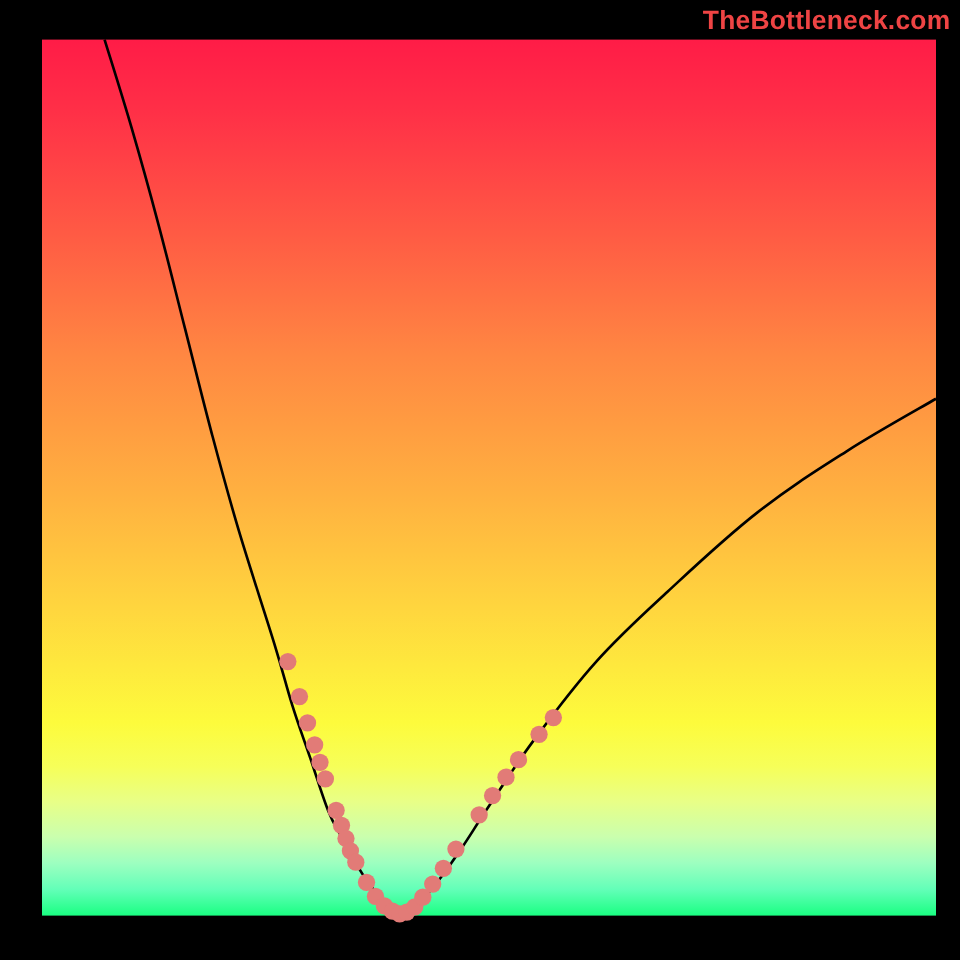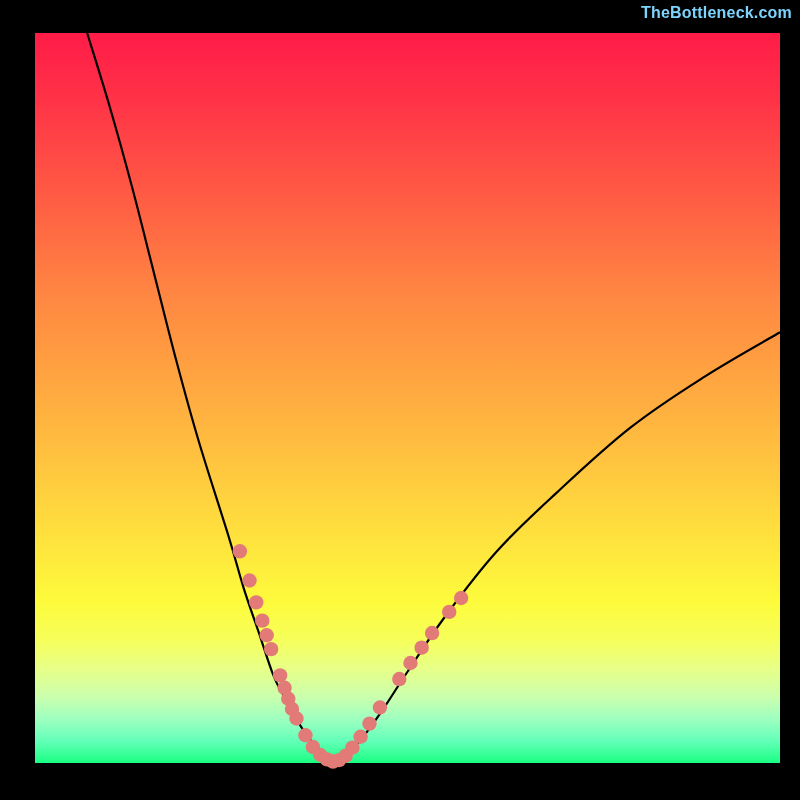--- a/index.html
+++ b/index.html
@@ -14,22 +14,22 @@
   .frame {
     position: relative;
     width: 800px;
     height: 800px;
     background: #000;
   }
   .watermark {
     position: absolute;
     top: 4px;
     right: 8px;
-    color: #7dd3fc;
-    font-size: 16px;
+    color: #ef4444;
+    font-size: 22px;
     font-weight: 600;
     letter-spacing: 0.2px;
     z-index: 10;
   }
   .plot-area {
     position: absolute;
     left: 35px;
     top: 33px;
     width: 745px;
     height: 730px;

